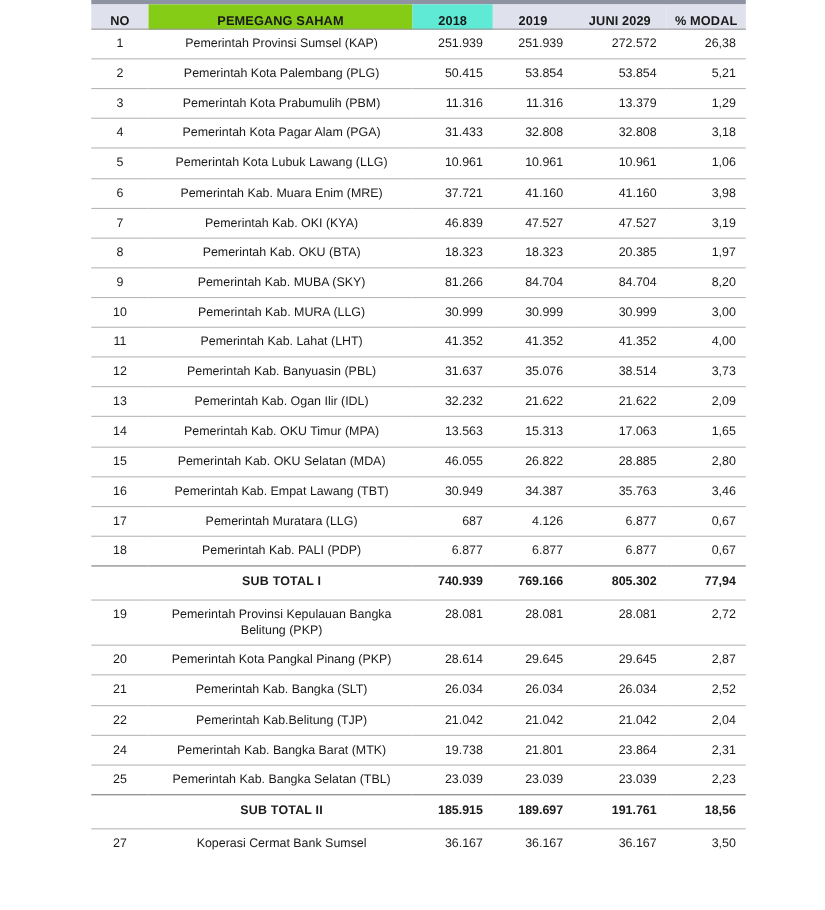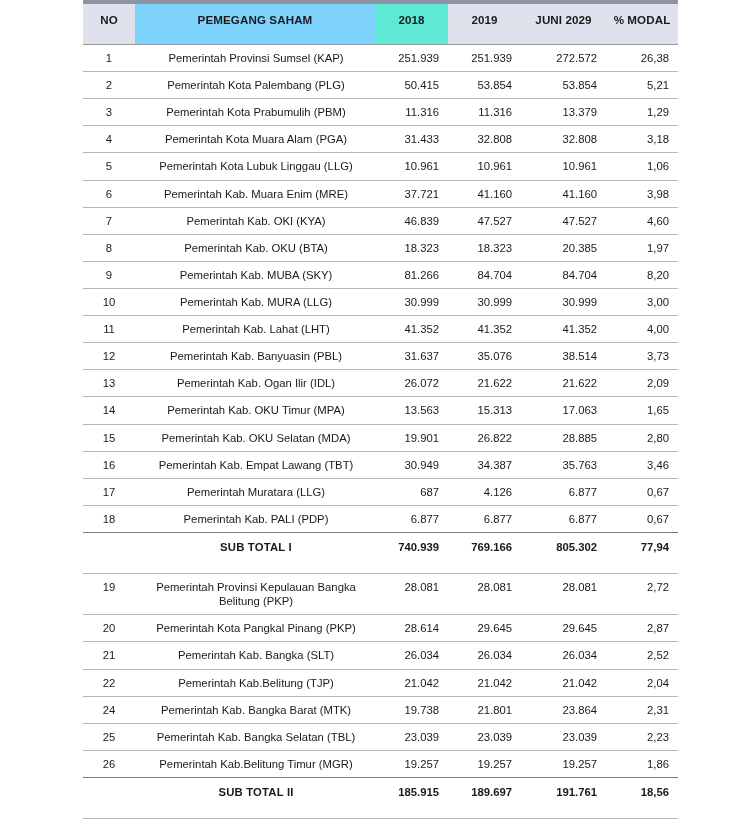--- a/index.html
+++ b/index.html
@@ -43,21 +43,21 @@
     height: 4px;
     background: #8e93a3;
     border: none;
   }
   thead tr.head-row th {
     background: #dfe2ec;
     font-weight: bold;
     font-size: 11.6px;
     color: #1a1a1a;
     text-align: center;
-    padding: 9px 6px 18px 6px;
+    padding: 9px 6px 0 6px;
     border: none;
     letter-spacing: 0.1px;
     white-space: nowrap;
   }
 
   
   tbody td {
     border-top: 1px solid #b6b6b6;
     padding: 6px 8px 6px 8px;
     vertical-align: top;
@@ -70,21 +70,21 @@
   td.col-no     { text-align: center; }
   td.col-name   { text-align: center; padding-left: 10px; }
   td.col-num    { text-align: right; padding-right: 9px; }
 
   
   tr.subtotal td,
   tr.grandtotal td {
     font-weight: bold;
     border-top: 1.6px solid #7a7a7a;
     padding-top: 7px;
-    padding-bottom: 19px;
+    padding-bottom: 9px;
   }
   tr.subtotal td.col-name,
   tr.grandtotal td.col-name {
     letter-spacing: 0.2px;
   }
 
   
   #bottom-caption {
     position: absolute;
     left: 83px;
@@ -111,21 +111,21 @@
       <col class="c-2019">
         <col class="c-juni">
         <col class="c-modal">
     </colgroup>
     <thead>
       <tr class="top-cap">
         <th colspan="6" style="background: rgb(142, 147, 163);"></th>
       </tr>
       <tr class="head-row">
         <th style="background: rgb(223, 226, 236);">NO</th>
-        <th style="background: #7dd3fc;">PEMEGANG SAHAM</th>
+        <th style="background: #84cc16;">PEMEGANG SAHAM</th>
         <th style="background: #5eead4;">2018</th>
         <th style="background: rgb(223, 226, 236);">2019</th>
         <th style="background: rgb(223, 226, 236);">JUNI 2029</th>
         <th style="background: rgb(223, 226, 236);">% MODAL</th>
       </tr>
     </thead>
     <tbody id="table-body">
         <tr>
           <td class="col-no">1</td>
           <td class="col-name">Pemerintah Provinsi Sumsel (KAP)</td>
@@ -145,49 +145,49 @@
         <tr>
           <td class="col-no">3</td>
           <td class="col-name">Pemerintah Kota Prabumulih (PBM)</td>
           <td class="col-num">11.316</td>
           <td class="col-num">11.316</td>
           <td class="col-num">13.379</td>
           <td class="col-num">1,29</td>
         </tr>
         <tr>
           <td class="col-no">4</td>
-          <td class="col-name">Pemerintah Kota Muara Alam (PGA)</td>
+          <td class="col-name">Pemerintah Kota Pagar Alam (PGA)</td>
           <td class="col-num">31.433</td>
           <td class="col-num">32.808</td>
           <td class="col-num">32.808</td>
           <td class="col-num">3,18</td>
         </tr>
         <tr>
           <td class="col-no">5</td>
-          <td class="col-name">Pemerintah Kota Lubuk Linggau (LLG)</td>
+          <td class="col-name">Pemerintah Kota Lubuk Lawang (LLG)</td>
           <td class="col-num">10.961</td>
           <td class="col-num">10.961</td>
           <td class="col-num">10.961</td>
           <td class="col-num">1,06</td>
         </tr>
         <tr>
           <td class="col-no">6</td>
           <td class="col-name">Pemerintah Kab. Muara Enim (MRE)</td>
           <td class="col-num">37.721</td>
           <td class="col-num">41.160</td>
           <td class="col-num">41.160</td>
           <td class="col-num">3,98</td>
         </tr>
         <tr>
           <td class="col-no">7</td>
           <td class="col-name">Pemerintah Kab. OKI (KYA)</td>
           <td class="col-num">46.839</td>
           <td class="col-num">47.527</td>
           <td class="col-num">47.527</td>
-          <td class="col-num">4,60</td>
+          <td class="col-num">3,19</td>
         </tr>
         <tr>
           <td class="col-no">8</td>
           <td class="col-name">Pemerintah Kab. OKU (BTA)</td>
           <td class="col-num">18.323</td>
           <td class="col-num">18.323</td>
           <td class="col-num">20.385</td>
           <td class="col-num">1,97</td>
         </tr>
         <tr>
@@ -218,37 +218,37 @@
           <td class="col-no">12</td>
           <td class="col-name">Pemerintah Kab. Banyuasin (PBL)</td>
           <td class="col-num">31.637</td>
           <td class="col-num">35.076</td>
           <td class="col-num">38.514</td>
           <td class="col-num">3,73</td>
         </tr>
         <tr>
           <td class="col-no">13</td>
           <td class="col-name">Pemerintah Kab. Ogan Ilir (IDL)</td>
-          <td class="col-num">26.072</td>
+          <td class="col-num">32.232</td>
           <td class="col-num">21.622</td>
           <td class="col-num">21.622</td>
           <td class="col-num">2,09</td>
         </tr>
         <tr>
           <td class="col-no">14</td>
           <td class="col-name">Pemerintah Kab. OKU Timur (MPA)</td>
           <td class="col-num">13.563</td>
           <td class="col-num">15.313</td>
           <td class="col-num">17.063</td>
           <td class="col-num">1,65</td>
         </tr>
         <tr>
           <td class="col-no">15</td>
           <td class="col-name">Pemerintah Kab. OKU Selatan (MDA)</td>
-          <td class="col-num">19.901</td>
+          <td class="col-num">46.055</td>
           <td class="col-num">26.822</td>
           <td class="col-num">28.885</td>
           <td class="col-num">2,80</td>
         </tr>
         <tr>
           <td class="col-no">16</td>
           <td class="col-name">Pemerintah Kab. Empat Lawang (TBT)</td>
           <td class="col-num">30.949</td>
           <td class="col-num">34.387</td>
           <td class="col-num">35.763</td>
@@ -319,28 +319,20 @@
           <td class="col-num">2,31</td>
         </tr>
         <tr>
           <td class="col-no">25</td>
           <td class="col-name">Pemerintah Kab. Bangka Selatan (TBL)</td>
           <td class="col-num">23.039</td>
           <td class="col-num">23.039</td>
           <td class="col-num">23.039</td>
           <td class="col-num">2,23</td>
         </tr>
-        <tr>
-          <td class="col-no">26</td>
-          <td class="col-name">Pemerintah Kab.Belitung Timur (MGR)</td>
-          <td class="col-num">19.257</td>
-          <td class="col-num">19.257</td>
-          <td class="col-num">19.257</td>
-          <td class="col-num">1,86</td>
-        </tr>
         <tr class="subtotal">
           <td class="col-no"></td>
           <td class="col-name">SUB TOTAL II</td>
           <td class="col-num">185.915</td>
           <td class="col-num">189.697</td>
           <td class="col-num">191.761</td>
           <td class="col-num">18,56</td>
         </tr>
         <tr>
           <td class="col-no">27</td>

